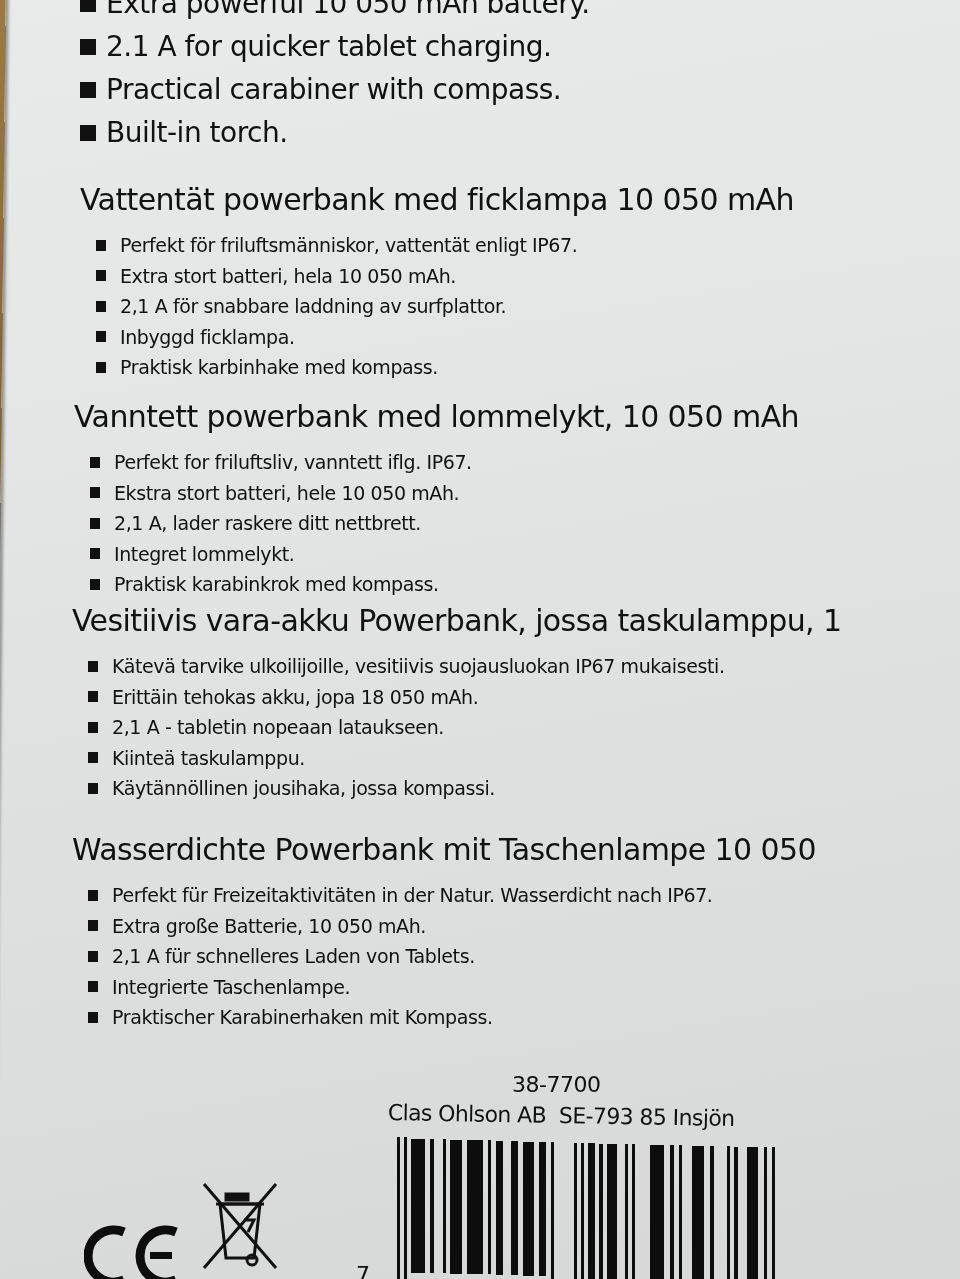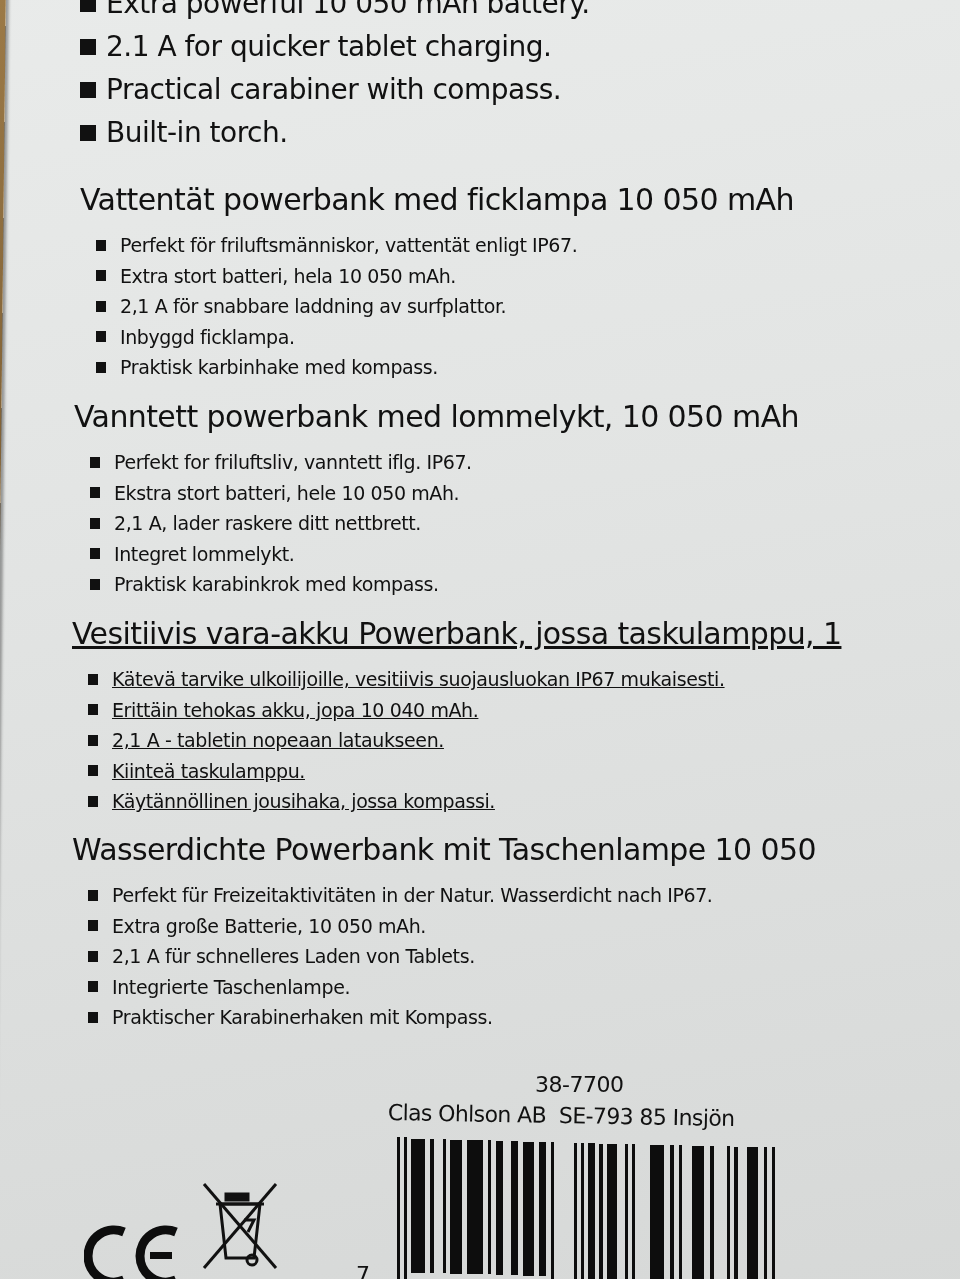--- a/index.html
+++ b/index.html
@@ -85,21 +85,21 @@
     .section li .sq {
       display: inline-block;
       width: 10px; height: 11px;
       background: #111;
       margin-right: 14px;
       margin-left: 6px;
       flex: none;
     }
     .footer-code {
       position: absolute;
-      left: 535px; top: 1072px;
+      left: 512px; top: 1072px;
       font-size: 22px;
       letter-spacing: -0.5px;
     }
     .footer-company {
       position: absolute;
       left: 388px; top: 1100px;
       font-size: 22px;
       letter-spacing: -0.6px;
       transform: rotate(1deg);
       transform-origin: 0 0;
@@ -198,30 +198,30 @@
           <span class="sq"></span>
           <span>Integret lommelykt.</span>
         </li>
       <li>
           <span class="sq"></span>
           <span>Praktisk karabinkrok med kompass.</span>
         </li>
     </ul>
   </div>
 
-  <div class="section" style="top:614px; left:72px;text-decoration:underline;">
+  <div class="section" style="top:601px; left:72px;">
     <h2>Vesitiivis vara-akku Powerbank, jossa taskulamppu, 1</h2>
     <ul>
       <li>
           <span class="sq"></span>
           <span>Kätevä tarvike ulkoilijoille, vesitiivis suojausluokan IP67 mukaisesti.</span>
         </li>
       <li>
           <span class="sq"></span>
-          <span>Erittäin tehokas akku, jopa 10 040 mAh.</span>
+          <span>Erittäin tehokas akku, jopa 18 050 mAh.</span>
         </li>
       <li>
           <span class="sq"></span>
           <span>2,1 A - tabletin nopeaan lataukseen.</span>
         </li>
       <li>
           <span class="sq"></span>
           <span>Kiinteä taskulamppu.</span>
         </li>
       <li>

